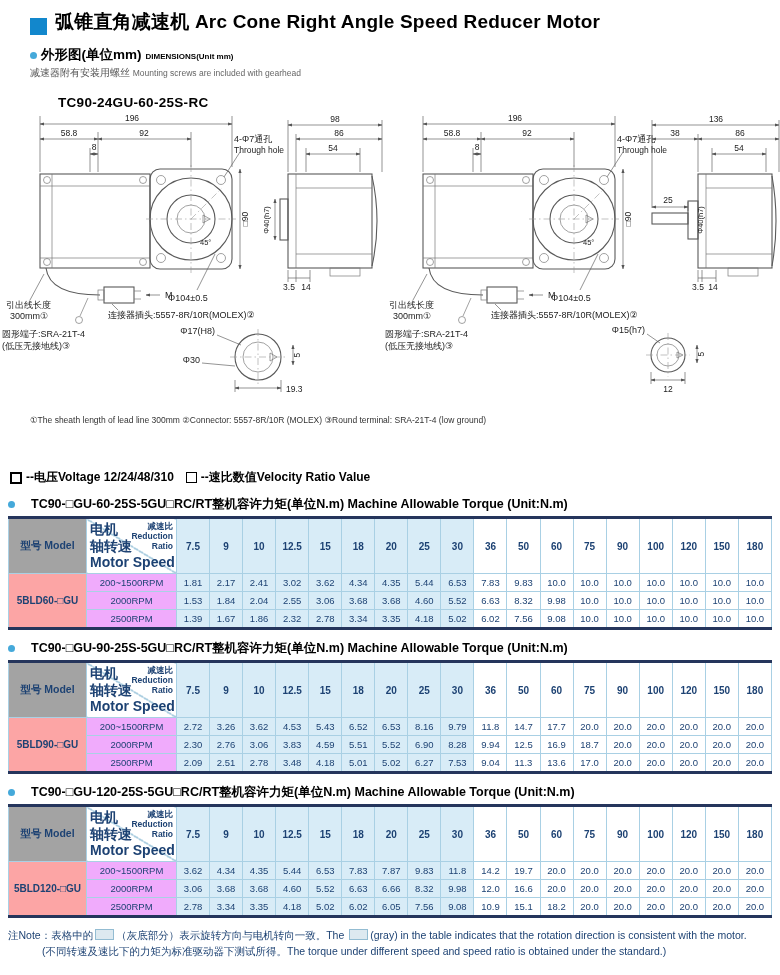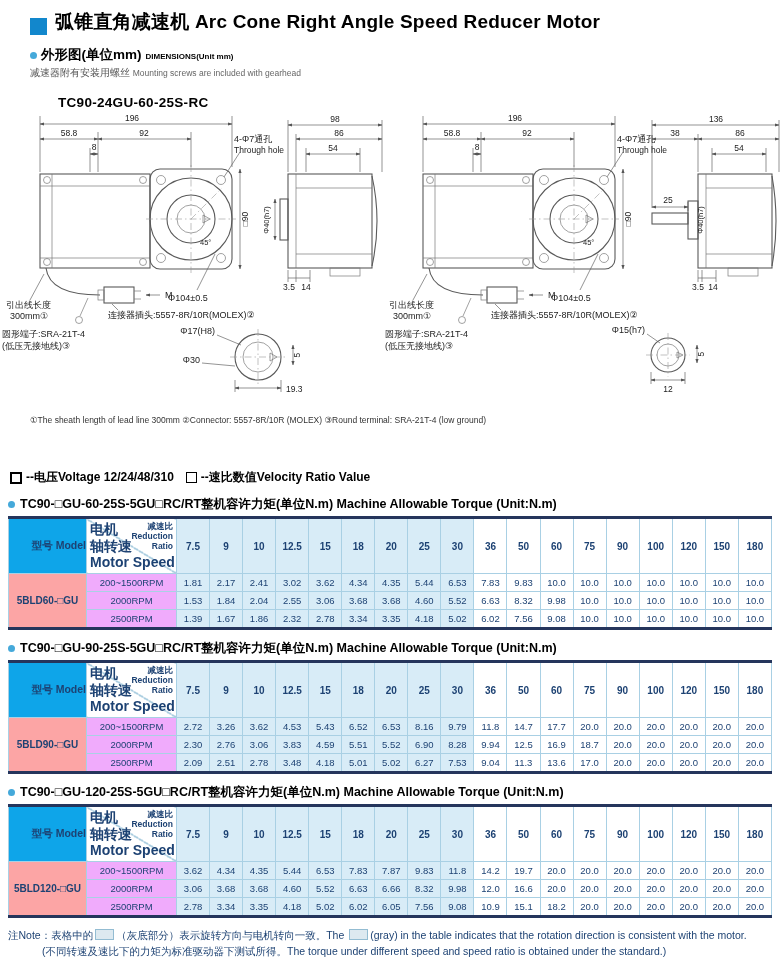--- a/index.html
+++ b/index.html
@@ -31,30 +31,30 @@
   text.sm{font-size:7.5px;fill:#222;}
 
   .dwg-note{margin:3px 0 0 30px;font-size:8.5px;color:#333;}
 
   
   .legend{margin:44px 0 0 10px;font-size:12px;font-weight:bold;display:flex;align-items:center;gap:4px;text-align:right;}
   .vbox{width:8px;height:8px;border:2.6px solid #000;display:inline-block;}
   .rbox{width:9px;height:9px;border:1.2px solid #000;display:inline-block;margin-left:8px;}
 
   
-  .ttitle{margin:10px 0 3px 8px;display:flex;align-items:center;gap:5px;}
+  .ttitle{margin:10px 0 3px 8px;display:flex;align-items:center;gap:16px;}
   .ttitle .txt{font-size:12.5px;font-weight:bold;}
 
   table.torque{width:764px;margin:0 0 2px 8px;border-collapse:collapse;table-layout:fixed;
                border-top:3px solid #25355c;border-bottom:3px solid #25355c;}
   table.torque th,table.torque td{border:1px solid #a9d0e4;color:#1d4273;text-align:center;padding:0;}
   table.torque th{height:54px;font-size:10px;font-weight:bold;}
   table.torque td{height:17px;font-size:9.5px;}
   table.torque .hl{background:#d8ecf7;}
-  table.torque th.mh{font-size:10.5px;background:#0ea5e9;text-align:right;}
+  table.torque th.mh{font-size:10.5px;background:#a3a3a3;}
   table.torque td.model{font-size:10px;font-weight:bold;background:#fca5a5;}
   table.torque td.speed{font-size:9.5px;background:#f0abfc;}
   th.diag{position:relative;background:#fff;
     background-image:linear-gradient(to top right,transparent calc(50% - 0.6px),#8fbdd6 calc(50% - 0.6px),#8fbdd6 calc(50% + 0.6px),transparent calc(50% + 0.6px));}
   th.diag .rl{position:absolute;top:2px;right:3px;font-size:8.5px;font-weight:bold;line-height:1.18;text-align:right;}
   th.diag .sl{position:absolute;bottom:2px;left:3px;font-size:14px;font-weight:bold;line-height:1.18;text-align:left;}
 
   
   .note{margin:9px 0 0 8px;font-size:10.5px;color:#1d4273;line-height:1.55;}
   .swatch{display:inline-block;width:17px;height:9px;background:#dde9f0;border:1px solid #93bcd2;vertical-align:-1px;margin:0 2px;}

